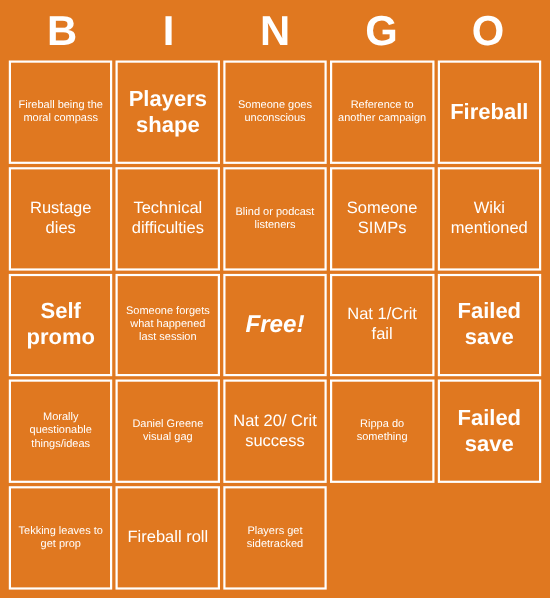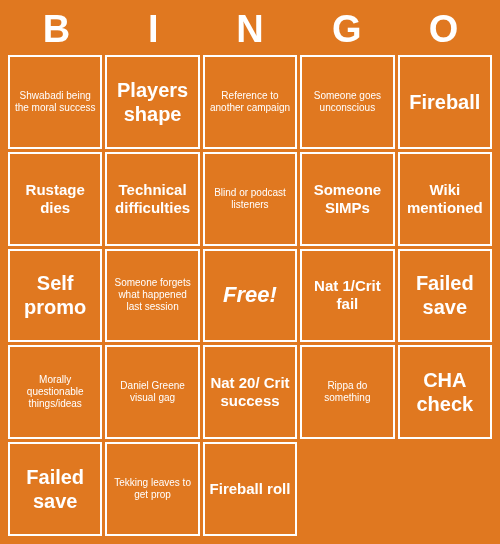--- a/index.html
+++ b/index.html
@@ -46,21 +46,21 @@
       font-size: 11px;
       line-height: 1.2;
       min-height: 86px;
     }
     .cell.large-text {
       font-size: 20px;
       font-weight: bold;
     }
     .cell.medium-text {
       font-size: 15px;
-      font-weight: bold;
+      font-weight: normal;
     }
     .cell.free {
       font-size: 22px;
       font-weight: bold;
       font-style: italic;
     }
     .cell.small-text {
       font-size: 10px;
     }
   </style>
@@ -70,40 +70,40 @@
 <div class="bingo-title">
   <span class="bingo-letter">B</span>
   <span class="bingo-letter">I</span>
   <span class="bingo-letter">N</span>
   <span class="bingo-letter">G</span>
   <span class="bingo-letter">O</span>
 </div>
 
 <div class="bingo-grid">
 
-  <div class="cell small-text">Shwabadi being the moral success</div>
+  <div class="cell small-text">Fireball being the moral compass</div>
   <div class="cell large-text">Players shape</div>
+  <div class="cell small-text">Someone goes unconscious</div>
   <div class="cell small-text">Reference to another campaign</div>
-  <div class="cell small-text">Someone goes unconscious</div>
   <div class="cell large-text">Fireball</div>
 
   <div class="cell medium-text">Rustage dies</div>
   <div class="cell medium-text">Technical difficulties</div>
   <div class="cell small-text">Blind or podcast listeners</div>
   <div class="cell medium-text">Someone SIMPs</div>
   <div class="cell medium-text">Wiki mentioned</div>
 
   <div class="cell large-text">Self promo</div>
   <div class="cell small-text">Someone forgets what happened last session</div>
   <div class="cell free">Free!</div>
   <div class="cell medium-text">Nat 1/Crit fail</div>
   <div class="cell large-text">Failed save</div>
 
   <div class="cell small-text">Morally questionable things/ideas</div>
   <div class="cell small-text">Daniel Greene visual gag</div>
   <div class="cell medium-text">Nat 20/ Crit success</div>
   <div class="cell small-text">Rippa do something</div>
-  <div class="cell large-text">CHA check</div>
 
   <div class="cell large-text">Failed save</div>
   <div class="cell small-text">Tekking leaves to get prop</div>
   <div class="cell medium-text">Fireball roll</div>
+  <div class="cell small-text">Players get sidetracked</div>
 </div>
 
 </body></html>

